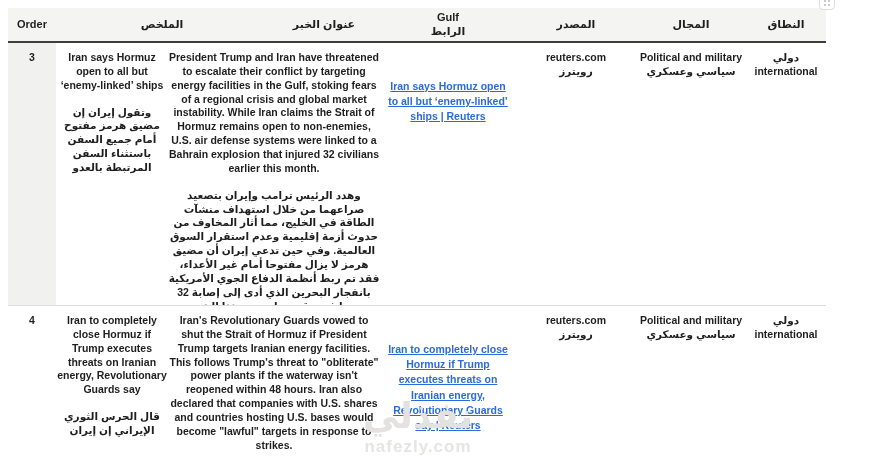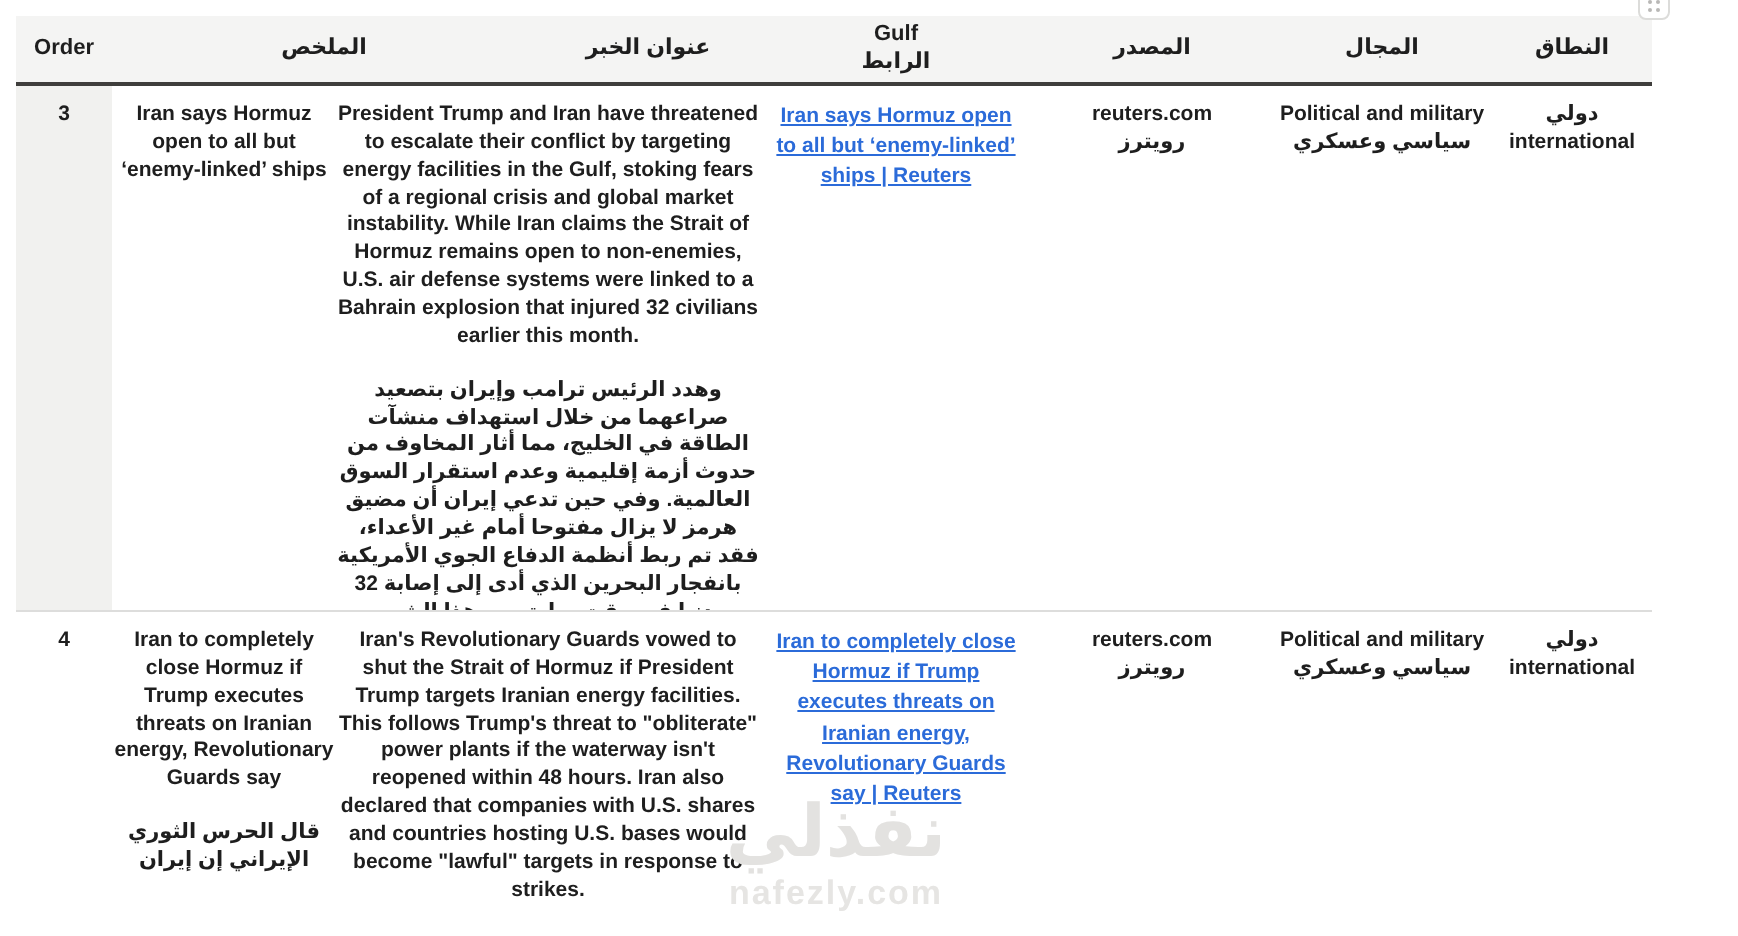--- a/index.html
+++ b/index.html
@@ -47,20 +47,21 @@
   .cell-hl{background:var(--c-cell-hl);}
   p{line-height:1.32;}
   .gap-after{margin-bottom:13px;}
   .ar{direction:rtl;unicode-bidi:isolate;}
   a.news-link{
     color:var(--c-link);
     text-decoration:underline;
     line-height:1.45;
     display:inline-block;
     padding:0 4px;
+    margin-top:28px;
   }
   
   .drag-btn{
     position:absolute;
     left:811px;top:-13px;
     width:16px;height:15px;
     background:#fff;
     border:1px solid #dcdcda;
     border-radius:4px;
     display:flex;align-items:flex-end;justify-content:center;
@@ -117,20 +118,21 @@
         </div>
       <div class="c scope">
           <span class="ar">النطاق</span>
         </div>
     </div>
 
     <div class="row row-3">
       <div class="c order cell-hl"><span>3</span></div>
       <div class="c title">
         <p class="en gap-after">Iran says Hormuz open to all but ‘enemy-linked’ ships</p>
+        <p class="ar">وتقول إيران إن مضيق هرمز مفتوح أمام جميع السفن باستثناء السفن المرتبطة بالعدو</p>
       </div>
       <div class="c summary">
         <p class="en gap-after">President Trump and Iran have threatened to escalate their conflict by targeting energy facilities in the Gulf, stoking fears of a regional crisis and global market instability. While Iran claims the Strait of Hormuz remains open to non-enemies, U.S. air defense systems were linked to a Bahrain explosion that injured 32 civilians earlier this month.</p>
         <p class="ar">وهدد الرئيس ترامب وإيران بتصعيد صراعهما من خلال استهداف منشآت الطاقة في الخليج، مما أثار المخاوف من حدوث أزمة إقليمية وعدم استقرار السوق العالمية. وفي حين تدعي إيران أن مضيق هرمز لا يزال مفتوحا أمام غير الأعداء، فقد تم ربط أنظمة الدفاع الجوي الأمريكية بانفجار البحرين الذي أدى إلى إصابة 32 مدنيا في وقت سابق من هذا الشهر.</p>
       </div>
       <div class="c link">
         <a href="#" class="news-link">Iran says Hormuz open to all but ‘enemy-linked’ ships | Reuters</a>
       </div>
       <div class="c source">
         <p>reuters.com</p>

